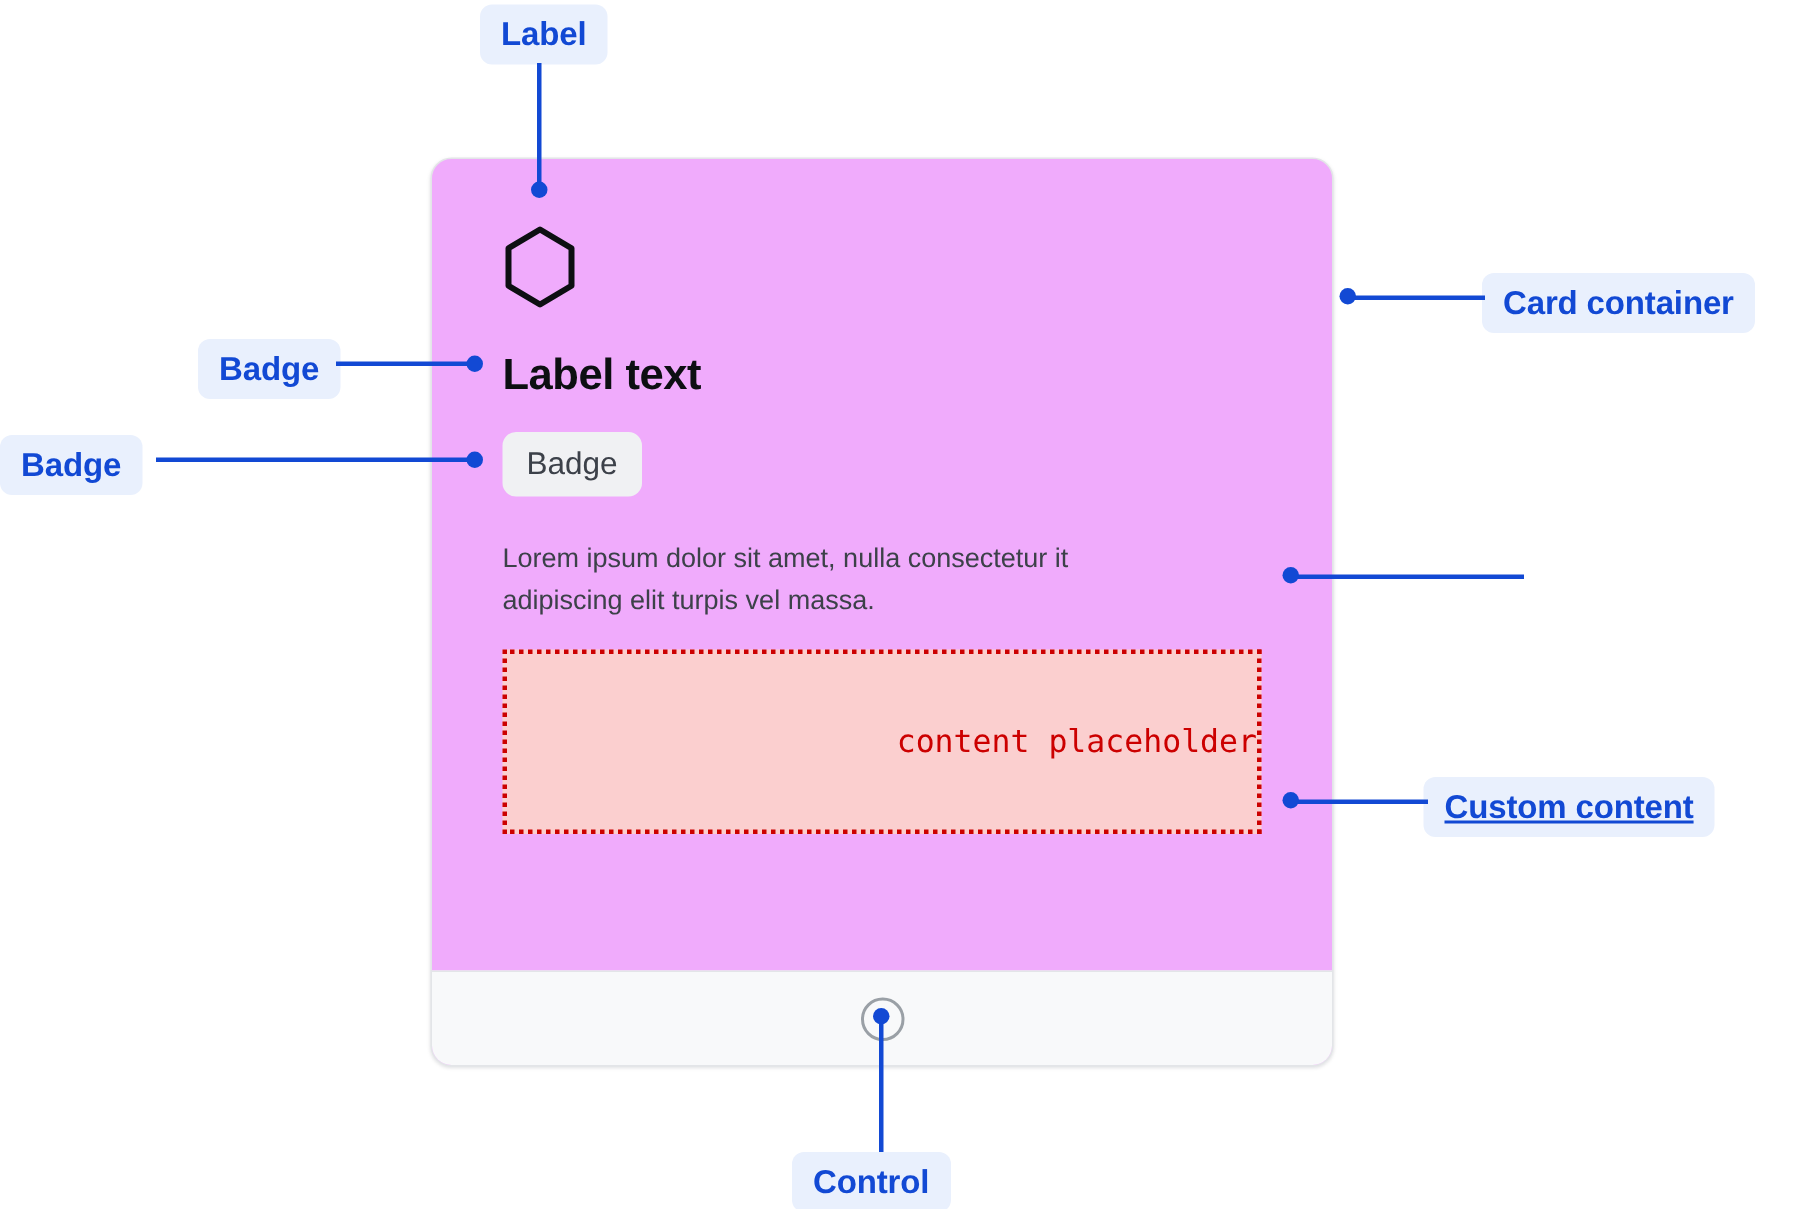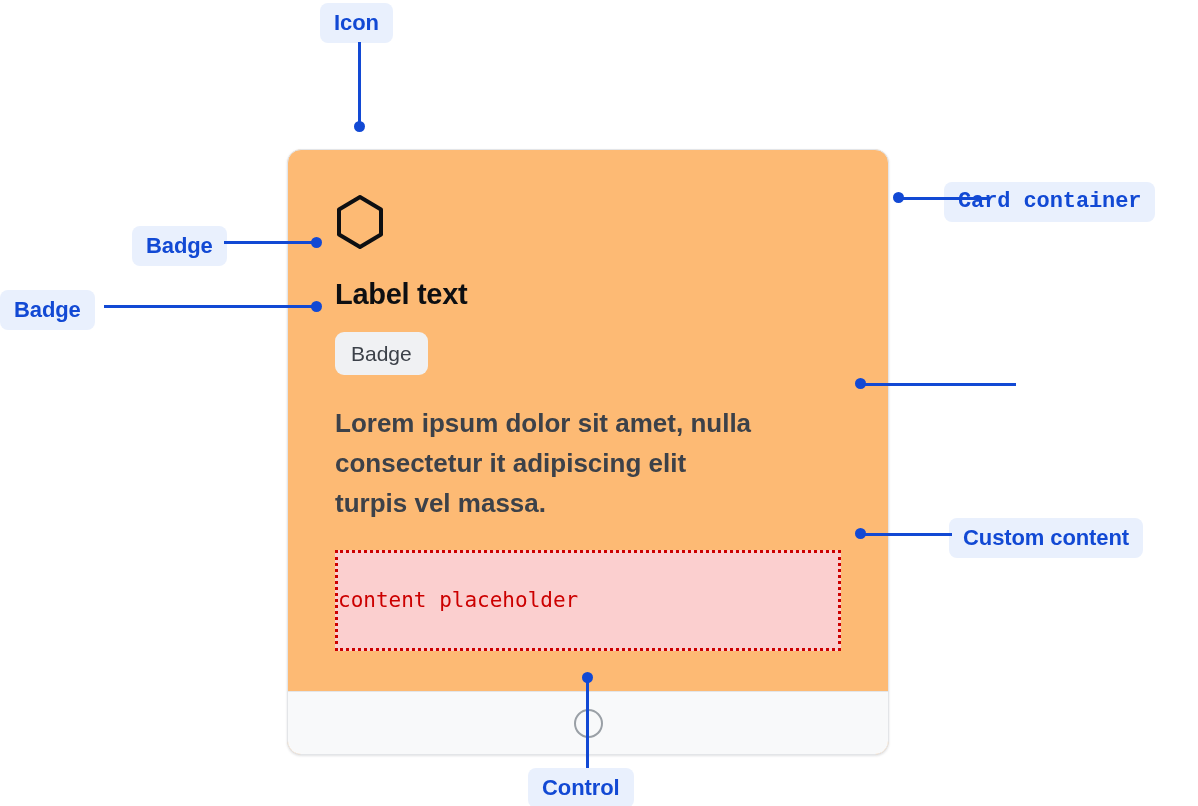--- a/index.html
+++ b/index.html
@@ -50,28 +50,27 @@
   }
 
   
   #card {
     position: absolute;
     left: 287px;
     top: 105px;
     width: 602px;
     height: 606px;
     box-sizing: border-box;
-    background: #fdba74;
+    background: #f0abfc;
     border: 1px solid #e3e5e8;
     border-radius: 14px;
     box-shadow: 0 1px 3px rgba(16,24,40,0.08), 0 1px 2px rgba(16,24,40,0.05);
     display: flex;
     flex-direction: column;
     overflow: hidden;
-    margin-top: 44px;
   }
 
   .card-body {
     flex: 1 1 auto;
     padding: 44px 47px 0 47px;
     box-sizing: border-box;
   }
 
   .card-icon svg { display: block; }
 
@@ -90,36 +89,35 @@
     background: #f0f1f3;
     color: #3c4149;
     font-size: 21px;
     line-height: 1;
     padding: 11px 16px;
     border-radius: 9px;
   }
 
   .card-desc {
     margin-top: 28px;
-    font-size: 26px;
+    font-size: 18px;
     line-height: 1.55;
     color: #3c4149;
     max-width: 420px;
-    font-weight: bold;
   }
 
   .card-placeholder {
     margin-top: 16px;
     box-sizing: border-box;
-    height: 101px;
+    height: 123px;
     background: #fbcfcf;
     border: 3px dotted #cc0000;
     display: flex;
     align-items: center;
-    justify-content: flex-start;
+    justify-content: flex-end;
     color: #cc0000;
     font-family: "DejaVu Sans Mono", monospace;
     font-size: 21px;
   }
 
   .card-footer {
     flex: 0 0 auto;
     height: 62px;
     background: #f8f9fa;
     border-top: 1px solid #e3e5e8;
@@ -161,40 +159,40 @@
       <div class="card-placeholder">
         <span>content placeholder</span>
       </div>
     </div>
 
     <div class="card-footer">
       <div class="footer-control"></div>
     </div>
   </div>
 
-  <div class="anno-pill" style="left:320px; top:3px;">Icon</div>
+  <div class="anno-pill" style="left:320px; top:3px;">Label</div>
   <div class="leader leader-v" style="left:358px; top:42px; height:85px;"></div>
   <div class="anno-dot" style="left:354px; top:121px;"></div>
 
   <div class="anno-pill" style="left:132px; top:226px;">Badge</div>
   <div class="leader leader-h" style="left:224px; top:241px; width:92px;"></div>
   <div class="anno-dot" style="left:311px; top:237px;"></div>
 
   <div class="anno-pill" style="left:0px; top:290px;">Badge</div>
   <div class="leader leader-h" style="left:104px; top:305px; width:212px;"></div>
   <div class="anno-dot" style="left:311px; top:301px;"></div>
 
-  <div class="anno-pill" style="left:944px; top:182px;font-family:Liberation Mono, monospace;">Card container</div>
+  <div class="anno-pill" style="left:988px; top:182px;">Card container</div>
   <div class="leader leader-h" style="left:900px; top:197px; width:90px;"></div>
   <div class="anno-dot" style="left:893px; top:192px;"></div>
 
   <div class="leader leader-h" style="left:862px; top:383px; width:154px;"></div>
   <div class="anno-dot" style="left:855px; top:378px;"></div>
 
-  <div class="anno-pill" style="left:949px; top:518px;">Custom content</div>
+  <div class="anno-pill" style="left:949px; top:518px;text-decoration:underline;">Custom content</div>
   <div class="leader leader-h" style="left:862px; top:533px; width:90px;"></div>
   <div class="anno-dot" style="left:855px; top:528px;"></div>
 
   <div class="anno-pill" style="left:528px; top:768px;">Control</div>
   <div class="leader leader-v" style="left:586px; top:682px; height:86px;"></div>
   <div class="anno-dot" style="left:582px; top:672px;"></div>
 
 </div>
 
 </body></html>

